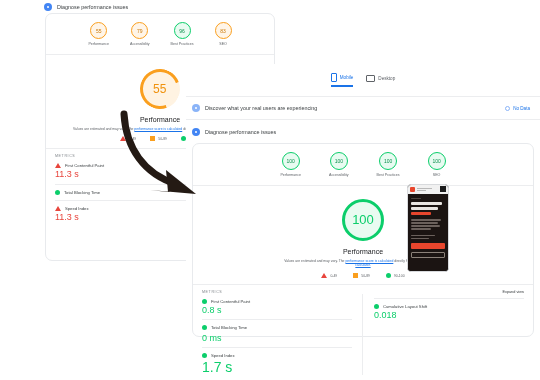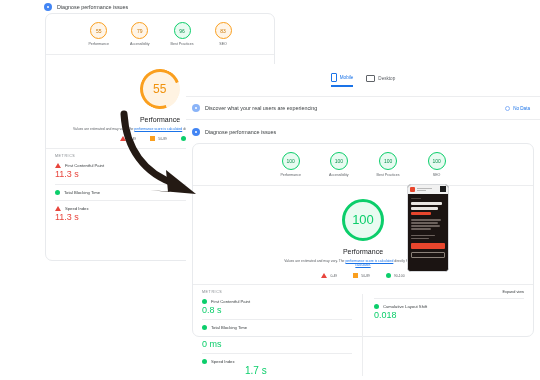--- a/index.html
+++ b/index.html
@@ -351,29 +351,29 @@
               <span class="m-name" style="font-size:4.2px">First Contentful Paint</span>
             </div>
             <div class="m-val" style="font-size:9px;color:#0cce6b;margin-top:1px;">0.8 s</div>
           </div>
           <div class="sep" style="margin-top:4px;"></div>
           <div style="padding-top:5px;">
             <div class="m-row">
               <span class="m-dot" style="background:#0cce6b"></span>
               <span class="m-name" style="font-size:4.2px">Total Blocking Time</span>
             </div>
-            <div class="m-val" style="font-size:9px;color:#0cce6b;margin-top:9px;">0 ms</div>
+            <div class="m-val" style="font-size:9px;color:#0cce6b;margin-top:3px;">0 ms</div>
           </div>
           <div class="sep" style="margin-top:4px;"></div>
           <div style="padding-top:5px;">
             <div class="m-row">
               <span class="m-dot" style="background:#0cce6b"></span>
               <span class="m-name" style="font-size:4.2px">Speed Index</span>
             </div>
-            <div class="m-val" style="font-size:10px;color:#0cce6b;margin-top:1px;margin-left:43px;">1.7 s</div>
+            <div class="m-val" style="font-size:14px;color:#0cce6b;margin-top:1px;">1.7 s</div>
           </div>
         </div>
 
         <div style="width:1px;background:#ecedef;"></div>
 
         <div style="flex:1;padding-left:11px;">
           <div class="sep" style="margin-top:4px;"></div>
           <div style="padding-top:5px;">
             <div class="m-row">
               <span class="m-dot" style="background:#0cce6b"></span>

